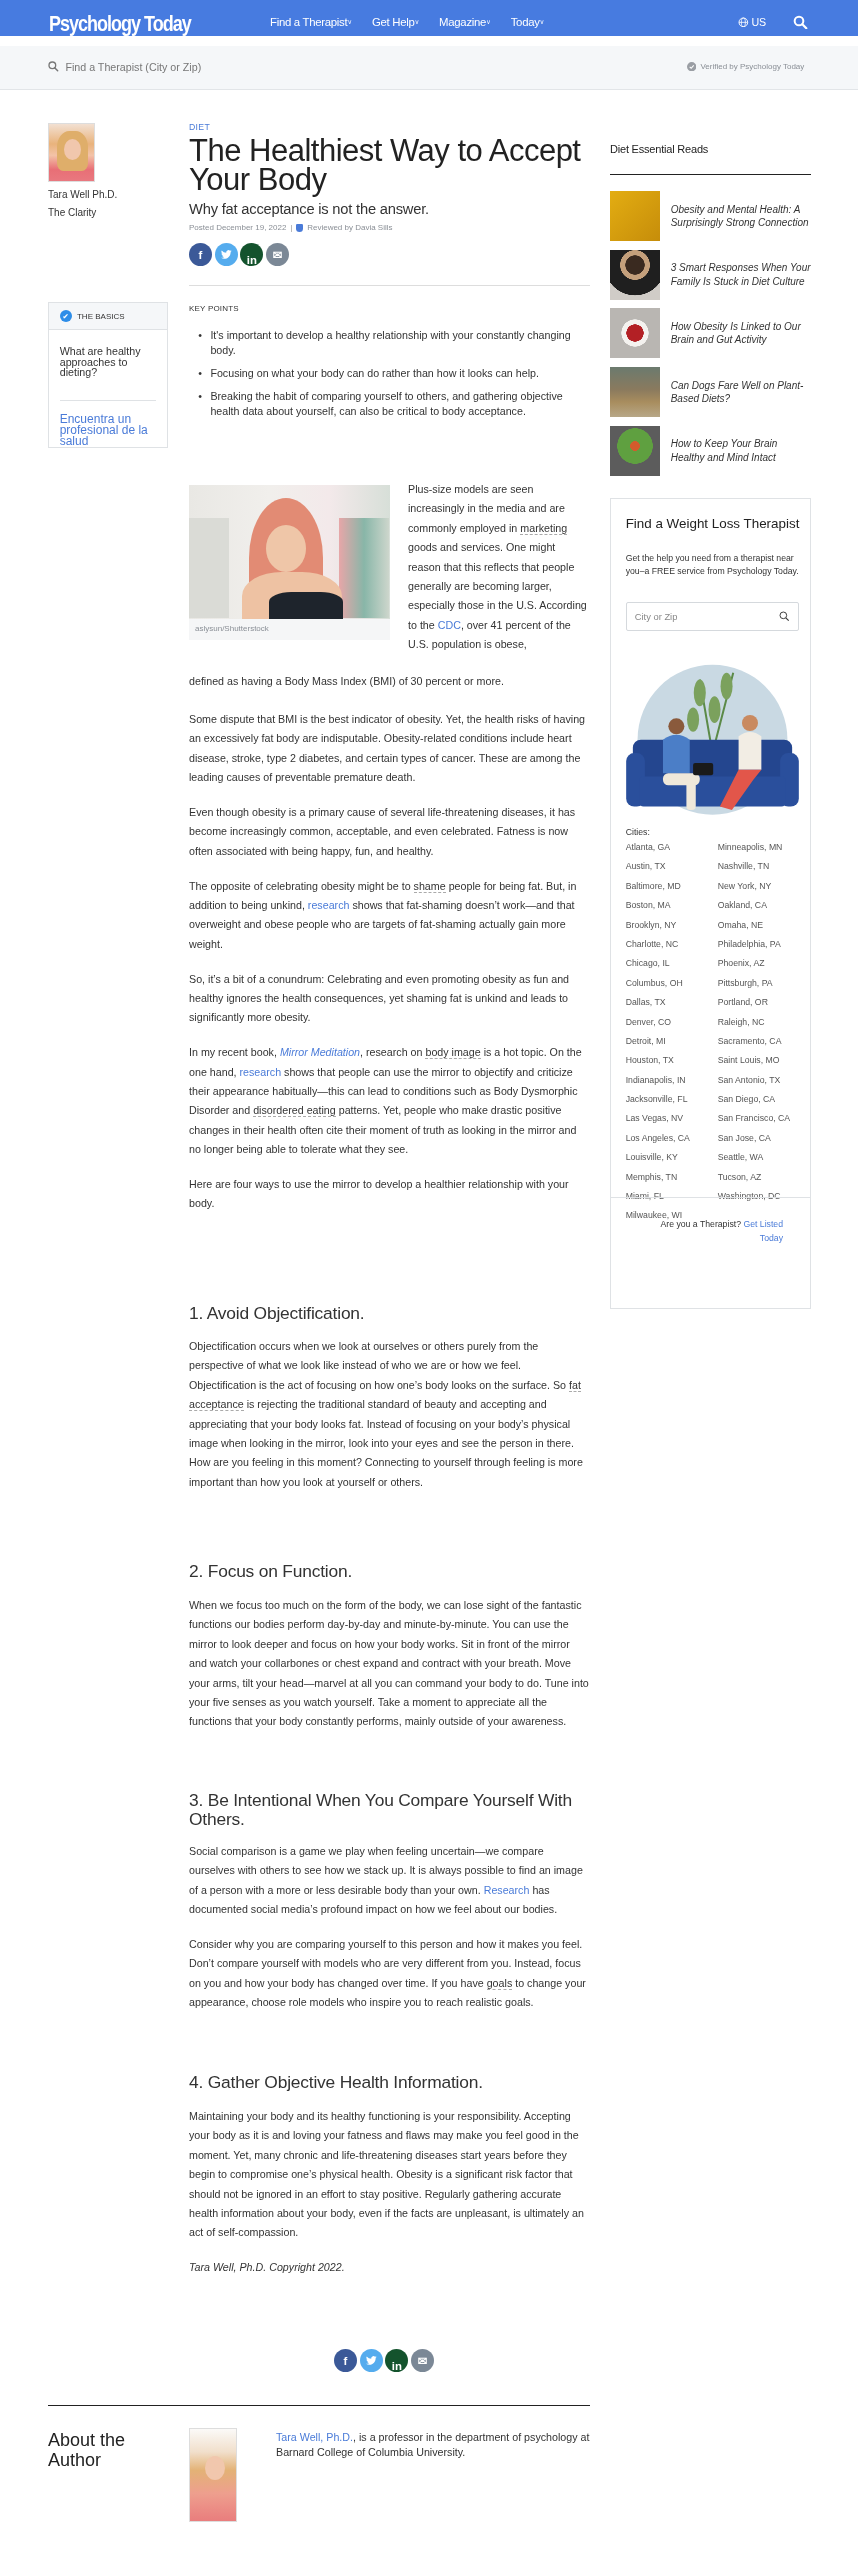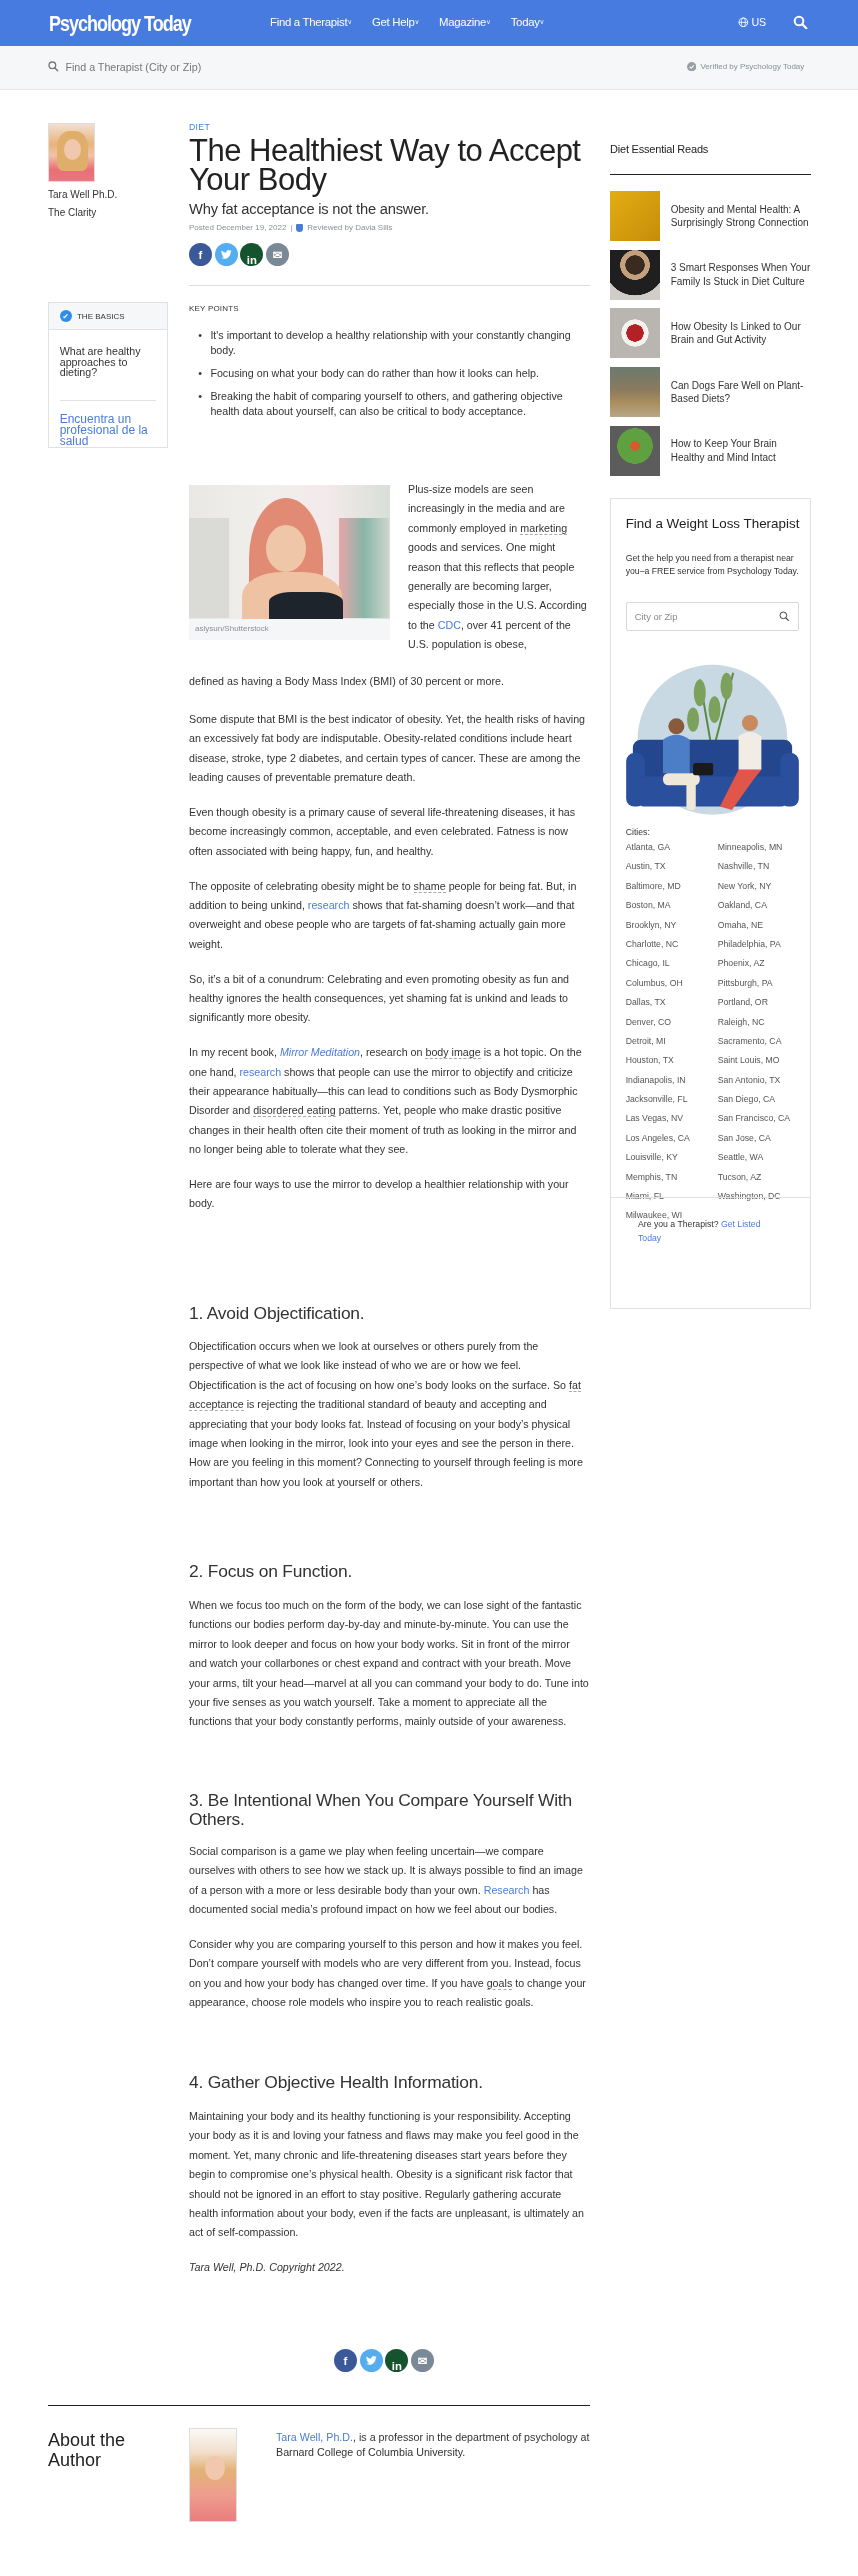--- a/index.html
+++ b/index.html
@@ -1,21 +1,21 @@
 <!DOCTYPE html>
 <html style="font-size:10.7px"><head>
 <meta charset="utf-8">
 <style>
   * { box-sizing: border-box; margin: 0; padding: 0; }
   html, body { width: 859px; background: #ffffff; }
   body { font-family: "Liberation Sans", sans-serif; color: #333; height: 2576px; position: relative; overflow: hidden; }
   a { color: #4a7bd8; text-decoration: none; }
 
   
-  .topnav { position: absolute; left: 0; top: 0; width: 859px; height: 46px; background: #477be0; text-decoration: underline; }
+  .topnav { position: absolute; left: 0; top: 0; width: 859px; height: 36px; background: #477be0; text-decoration: underline; }
   .logo { position: absolute; left: 49px; top: 11.4px; color: #fff; font-family: "Liberation Sans", sans-serif; font-weight: bold; font-size: 18px; letter-spacing: -1px; transform: scaleY(1.25); transform-origin: left top; }
   .navlinks { position: absolute; left: 270px; top: 16px; display: flex; gap: 20px; }
   .navlink { color: #fff; font-size: 11.4px; display: flex; align-items: center; gap: 0; letter-spacing: -0.3px; }
   .navlink .chev { font-size: 6.7px; opacity: .9; }
   .region { position: absolute; left: 738px; top: 16px; color: #fff; font-size: 10.7px; display: flex; align-items: center; gap: 2.7px; }
   .hdr-search { position: absolute; left: 793px; top: 14.7px; }
 
   .subbar { position: absolute; left: 0; top: 46px; width: 859px; height: 44px; background: #f5f7f9; border-bottom: 0.7px solid #e2e5e8; }
   .sub-search { position: absolute; left: 48px; top: 14.7px; display: flex; align-items: center; gap: 6.7px; color: #777; font-size: 10.7px; }
   .verified { position: absolute; left: 687px; top: 16px; display: flex; align-items: center; gap: 4px; color: #8a8f96; font-size: 8px; }
@@ -71,34 +71,34 @@
   .about-photo { position: absolute; left: 189px; top: 2428px; width: 48px; height: 94px; border: 0.7px solid #ddd; background: linear-gradient(180deg, #fbfaf8 0%, #f1dfcb 25%, #e3b276 45%, #ee9f8e 70%, #e97d7d 100%); overflow: hidden; }
   .about-photo .face { position: absolute; left: 14.7px; top: 27px; width: 20px; height: 24px; border-radius: 50%; background: #f1c7ad; }
   .about-text { position: absolute; left: 276px; top: 2430px; width: 314px; font-size: 10.7px; line-height: 14.7px; color: #333; }
   .about-text .links { margin-top: 9.4px; line-height: 16.7px; }
   .about-text .links a { color: #333; text-decoration: underline; }
 
   
   .ess-title { position: absolute; left: 610px; top: 143px; font-size: 11px; color: #222; letter-spacing: -0.2px; }
   .ess-hr { position: absolute; left: 610px; top: 174px; width: 201px; border-top: 1.3px solid #222; }
   .ess-list { position: absolute; left: 610px; top: 191px; width: 201px; }
-  .ess-item { display: flex; align-items: center; gap: 10.7px; height: 50px; margin-bottom: 8.7px; }
+  .ess-item { display: flex; align-items: center; gap: 10.7px; height: 50px; margin-bottom: 8.7px; font-style: italic; }
   .ess-thumb { width: 50px; height: 50px; flex: 0 0 50px; }
   .ess-text { font-size: 10px; line-height: 13.4px; color: #333; }
 
   .find-box { position: absolute; left: 610px; top: 498px; width: 201px; height: 811px; border: 0.7px solid #dfe2e5; }
   .find-title { position: absolute; left: 14.7px; top: 17.4px; font-size: 13.4px; line-height: 16px; color: #222; width: 174px; }
   .find-desc { position: absolute; left: 14.7px; top: 53px; font-size: 8.7px; line-height: 13.4px; color: #333; width: 174px; }
   .find-input { position: absolute; left: 14.7px; top: 103px; width: 173px; height: 29px; border: 0.7px solid #d5d9dd; border-radius: 2px; padding: 11px 8px; display: flex; align-items: center; justify-content: space-between; font-size: 9.4px; color: #888; }
   .illus { position: absolute; left: 14.7px; top: 147px; width: 173px; height: 174px; }
   .cities-label { position: absolute; left: 14.7px; top: 328px; font-size: 8.7px; color: #333; }
   .cities { position: absolute; left: 14.7px; top: 342px; width: 181px; display: grid; grid-template-columns: 92px 89px; }
   .city-col div { font-size: 8.7px; line-height: 12px; color: #555; margin-bottom: 7.4px; }
   .city-col div a { color: #555; }
-  .find-foot { position: absolute; left: 0; top: 698px; width: 199px; border-top: 0.7px solid #dfe2e5; padding: 19px 27px; text-align: left; font-size: 8.7px; line-height: 14px; color: #333; }
+  .find-foot { position: absolute; left: 0; top: 698px; width: 199px; border-top: 0.7px solid #dfe2e5; padding: 19px 27px; text-align: right; font-size: 8.7px; line-height: 14px; color: #333; }
 </style>
 </head>
 <body>
 
 <div class="topnav">
   <div class="logo">Psychology Today</div>
   <div class="navlinks">
     <div class="navlink">
         <span>Find a Therapist</span>
         <span class="chev">∨</span>

